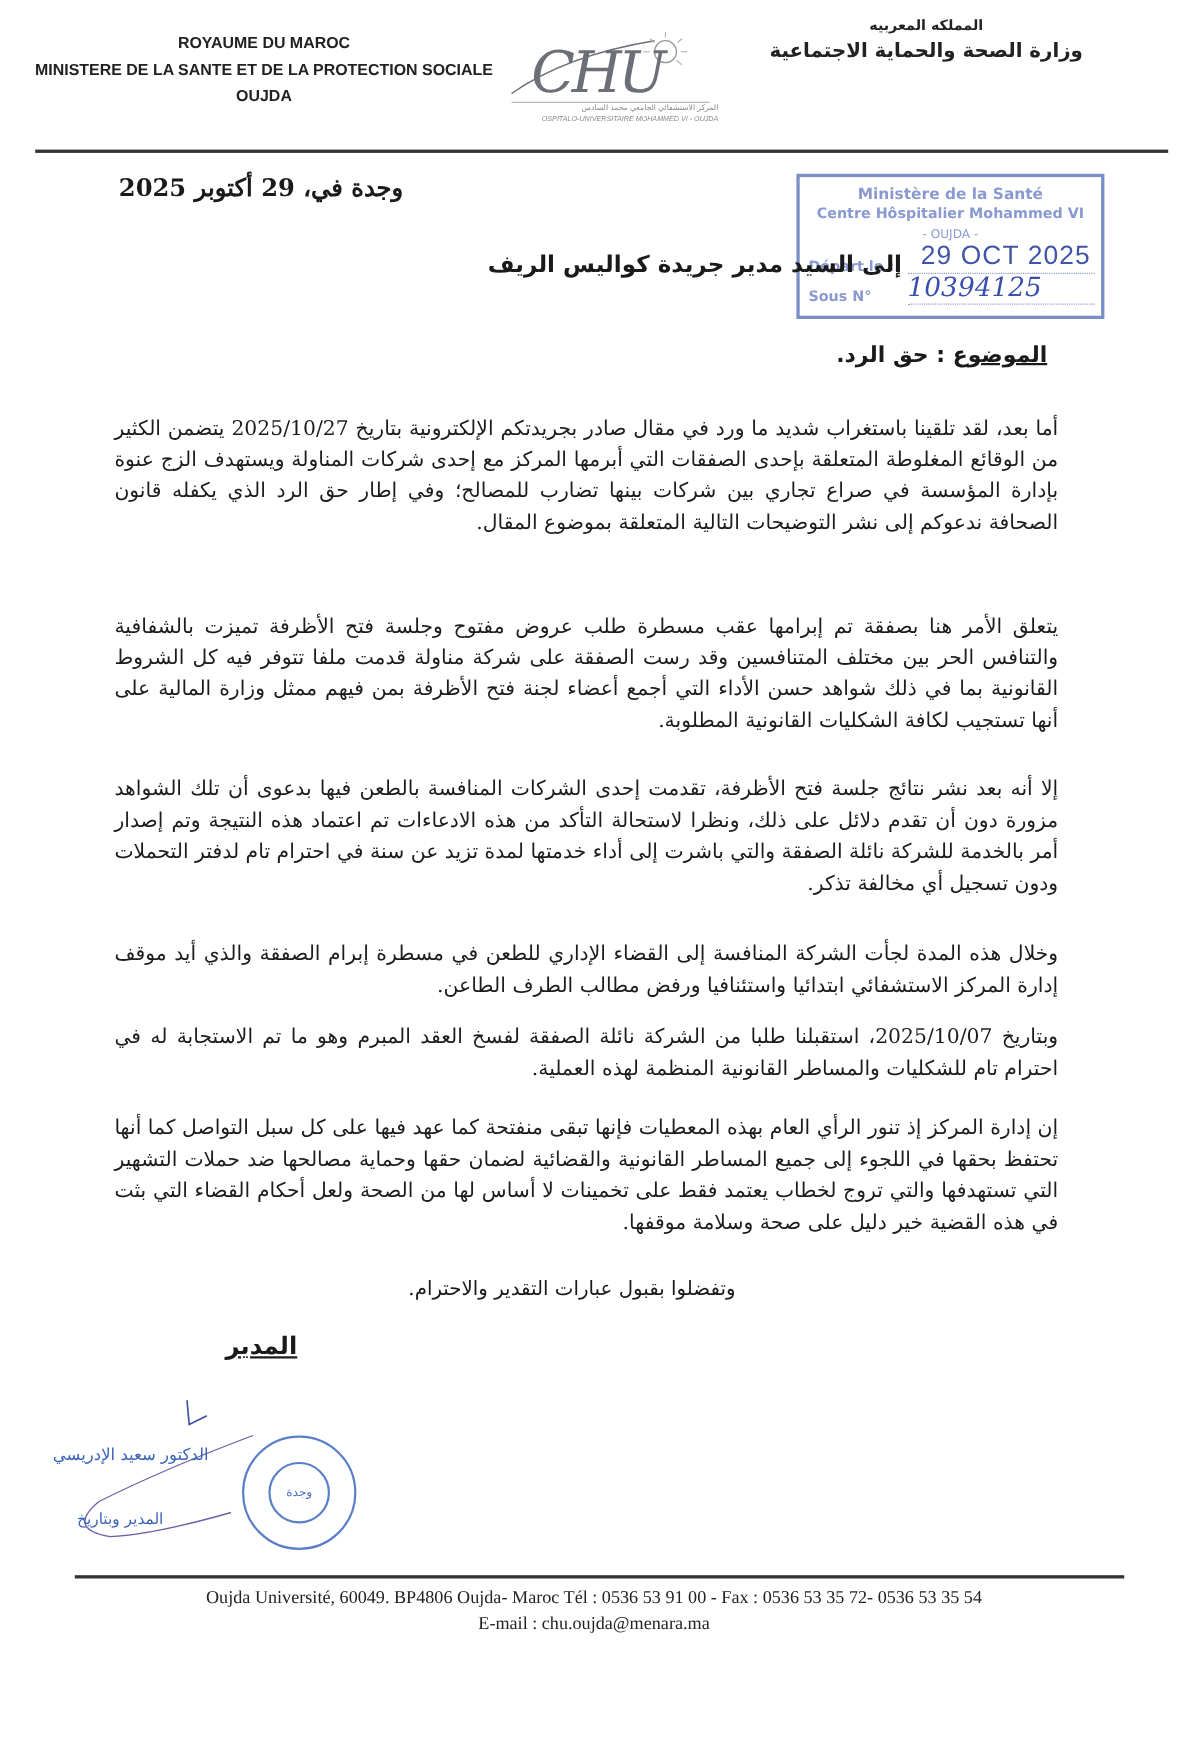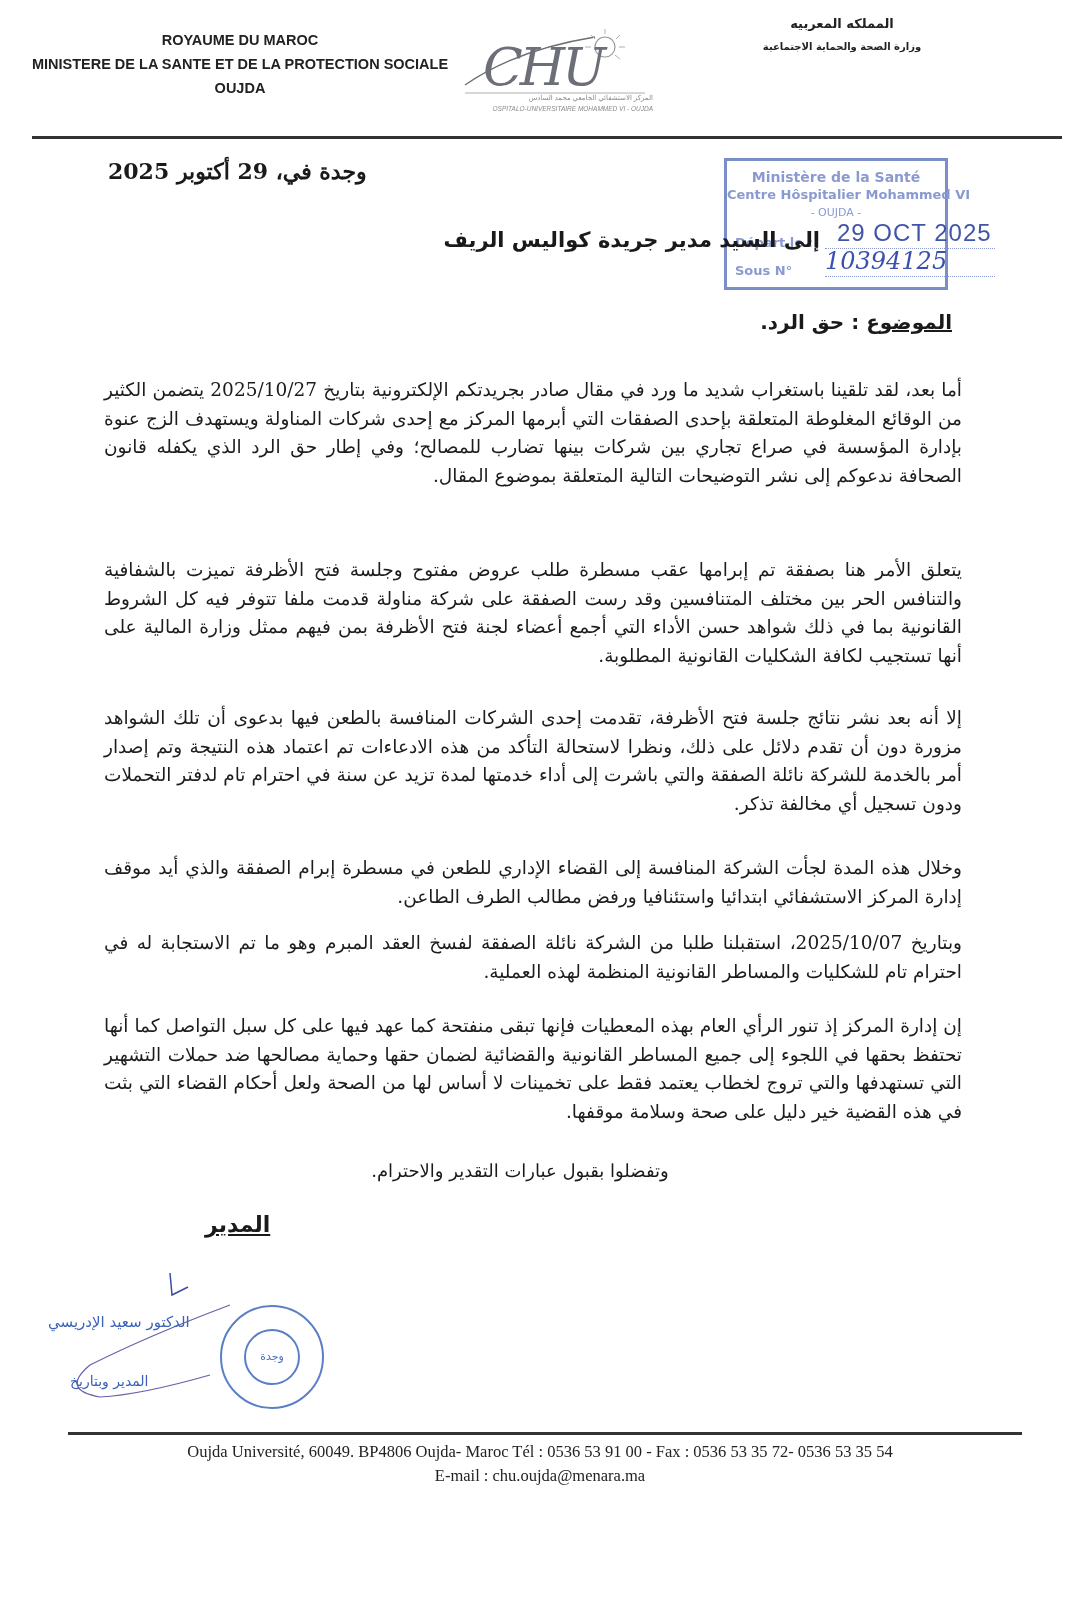--- a/index.html
+++ b/index.html
@@ -12,28 +12,28 @@
   .logo { position: absolute; left: 455px; top: 25px; width: 200px; height: 95px; }
   .logo .mark { position: absolute; left: 28px; top: 12px; font-family: "DejaVu Serif", serif; font-style: italic;
     font-size: 52px; color: #6d6f78; letter-spacing: -3px; }
   .logo .sub { position: absolute; left: 2px; width: 196px; text-align: right; font-family: Liberation Sans, sans-serif; color: #8a8a8a; white-space: nowrap; }
   .logo .sub1 { top: 69px; font-size: 7px; }
   .logo .sub2 { top: 80px; font-size: 6.5px; font-style: italic; }
 
   .hdr-ar { position: absolute; right: 48px; top: 14px; width: 380px; text-align: center; direction: rtl;
     font-family: "DejaVu Sans", sans-serif; font-weight: bold; color: #222; }
   .hdr-ar .l1 { font-size: 13px; line-height: 20px; }
-  .hdr-ar .l2, .hdr-ar .l3 { font-size: 10px; line-height: 26px; }
+  .hdr-ar .l2, .hdr-ar .l3 { font-size: 18px; line-height: 26px; }
 
   .rule-top { position: absolute; left: 32px; right: 18px; top: 136px; height: 3px; background: #333; }
 
   .date { position: absolute; left: 108px; top: 158px; direction: rtl; font-family: "DejaVu Serif", serif;
     font-weight: bold; font-size: 22px; white-space: nowrap; }
 
-  .stamp { position: absolute; left: 724px; top: 158px; width: 224px; height: 132px; border: 3px solid #7a8fc8;
+  .stamp { position: absolute; left: 724px; top: 158px; width: 280px; height: 132px; border: 3px solid #7a8fc8;
     box-sizing: border-box; font-family: "DejaVu Sans", sans-serif; color: #8a9ad0; }
   .stamp .s1 { position: absolute; left: 0; right: 0; top: 8px; text-align: center; font-weight: bold; font-size: 14px; }
   .stamp .s2 { position: absolute; left: 0; right: 0; top: 26px; text-align: center; font-weight: bold; font-size: 13px; white-space: nowrap; }
   .stamp .s3 { position: absolute; left: 0; right: 0; top: 45px; text-align: center; font-size: 11px; }
   .stamp .lab { position: absolute; left: 8px; font-weight: bold; font-size: 13px; }
   .stamp .lab1 { top: 74px; } .stamp .lab2 { top: 102px; }
   .stamp .v1 { position: absolute; left: 110px; top: 58px; font-size: 24px; color: #4055a8; font-family: "Liberation Sans Narrow", "Liberation Sans", sans-serif; letter-spacing: 1px; white-space: nowrap; }
   .stamp .v2 { position: absolute; left: 98px; top: 86px; font-size: 24px; color: #3a4fae; font-style: italic; font-family: "DejaVu Serif", serif; white-space: nowrap; }
   .stamp .dots { position: absolute; left: 98px; width: 170px; border-bottom: 1px dotted #8a9ad0; }
   .stamp .d1 { top: 87px; } .stamp .d2 { top: 115px; }

